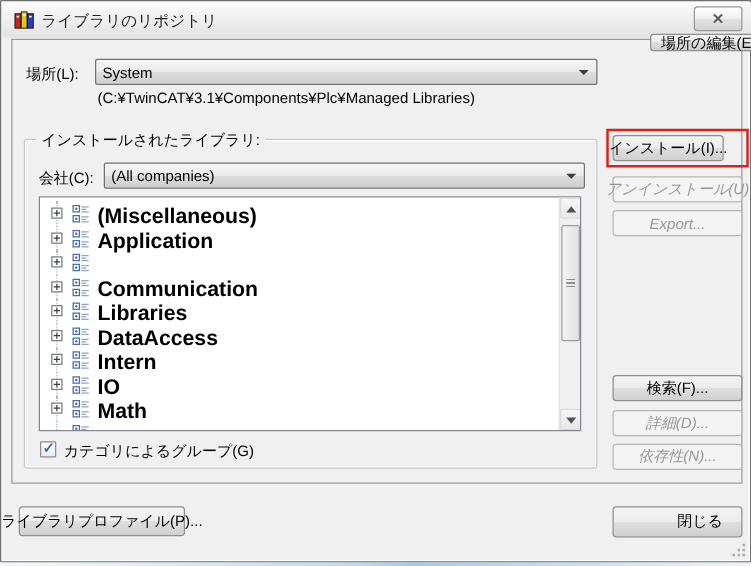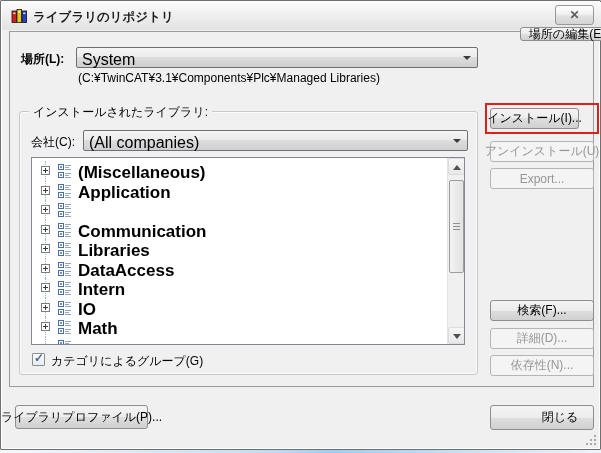--- a/index.html
+++ b/index.html
@@ -17,21 +17,21 @@
     position:absolute; left:0; top:450px; width:601px; height:3px;
     background: linear-gradient(90deg,#f5f8fb 0%, #bfdcf2 45%, #9fcdf0 55%, #eef3f8 100%);
   }
 
   
   .titlebar {
     position:absolute; left:1px; top:1px; width:599px; height:28px;
     background: linear-gradient(#fbfbfb,#e9e9e9 70%, #e3e3e3);
   }
   .title-icon { position:absolute; left:9px; top:5px; width:18px; height:18px; }
-  .title-text { position:absolute; left:31px; top:7px; font-weight:bold; font-size:12.5px; color:#1c1c1c; white-space:nowrap; }
+  .title-text { position:absolute; left:31px; top:7px; font-weight:normal; font-size:12.5px; color:#1c1c1c; white-space:nowrap; }
   .close-btn {
     position:absolute; left:553px; top:3px; width:39px; height:20px;
     border:1px solid #989898; border-radius:3px;
     background: linear-gradient(#ffffff,#f1f1f1 45%, #e1e1e1 55%, #d4d4d4);
     color:#5d5d5d; font-weight:bold; font-size:12px; text-align:center; line-height:18px;
     cursor:default;
   }
 
   
   .panel {
@@ -42,37 +42,37 @@
   .lbl { position:absolute; white-space:nowrap; color:#000; }
 
   
   .combo {
     position:absolute; height:21px; border:1px solid #707070; border-radius:2px;
     background: linear-gradient(#f5f5f5,#ebebeb 50%, #dddddd 50%, #cfcfcf);
     cursor:default;
   }
   .combo .combo-value {
     position:absolute; left:5px; top:3px; right:20px; overflow:hidden;
-    white-space:nowrap; font-size:16px; color:#000;
+    white-space:nowrap; font-size:12px; color:#000;
   }
   .combo .arr {
     position:absolute; right:6px; top:8px; width:0; height:0;
     border-left:4px solid transparent; border-right:4px solid transparent;
     border-top:4px solid #3c3c3c;
   }
 
   
   .btn {
     position:absolute; border:1px solid #8e8e8e; border-radius:3px;
     background: linear-gradient(#f4f4f4,#ececec 50%, #dfdfdf 50%, #d0d0d0);
     font-size:12px; color:#000; text-align:center; display:flex;
     align-items:center; justify-content:center; white-space:nowrap; cursor:default;
   }
   .btn.disabled {
-    border-color:#b5b5b5; background:#f4f4f4; color:#969696;
+    border-color:#b5b5b5; background:#f4f4f4; color:#969696;font-style:italic;
   }
   .red-box { position:absolute; border:2px solid #df201a; background:transparent; }
 
   
   .groupbox {
     position:absolute; left:18px; top:110px; width:459px; height:264px;
     border:1px solid #c6c9cc; border-radius:3px;
     box-shadow: inset 0 0 0 1px #fbfbfb;
   }
   .group-title {
@@ -157,21 +157,21 @@
         <rect x="12.2" y="5.6" width="2.2" height="1.4" fill="#e2e6fa"></rect>
       </svg>
       <span class="title-text">ライブラリのリポジトリ</span>
       <div class="close-btn">
         <span>✕</span>
       </div>
     </div>
 
     <div class="panel"></div>
 
-    <span class="lbl" style="left:20px; top:50px;font-weight:bold;">場所(L):</span>
+    <span class="lbl" style="left:20px; top:50px;">場所(L):</span>
     <div class="combo" style="left:75px; top:46px; width:402px;">
       <span class="combo-value">System</span>
       <span class="arr"></span>
     </div>
     <div class="btn" style="left:489px; top:26px; width:104px; height:14px;margin-left:30px;">場所の編集(E)...</div>
     <span class="lbl" style="left:77px; top:70px;">(C:¥TwinCAT¥3.1¥Components¥Plc¥Managed Libraries)</span>
 
     <div class="groupbox"></div>
     <span class="lbl group-title">インストールされたライブラリ:</span>
 

